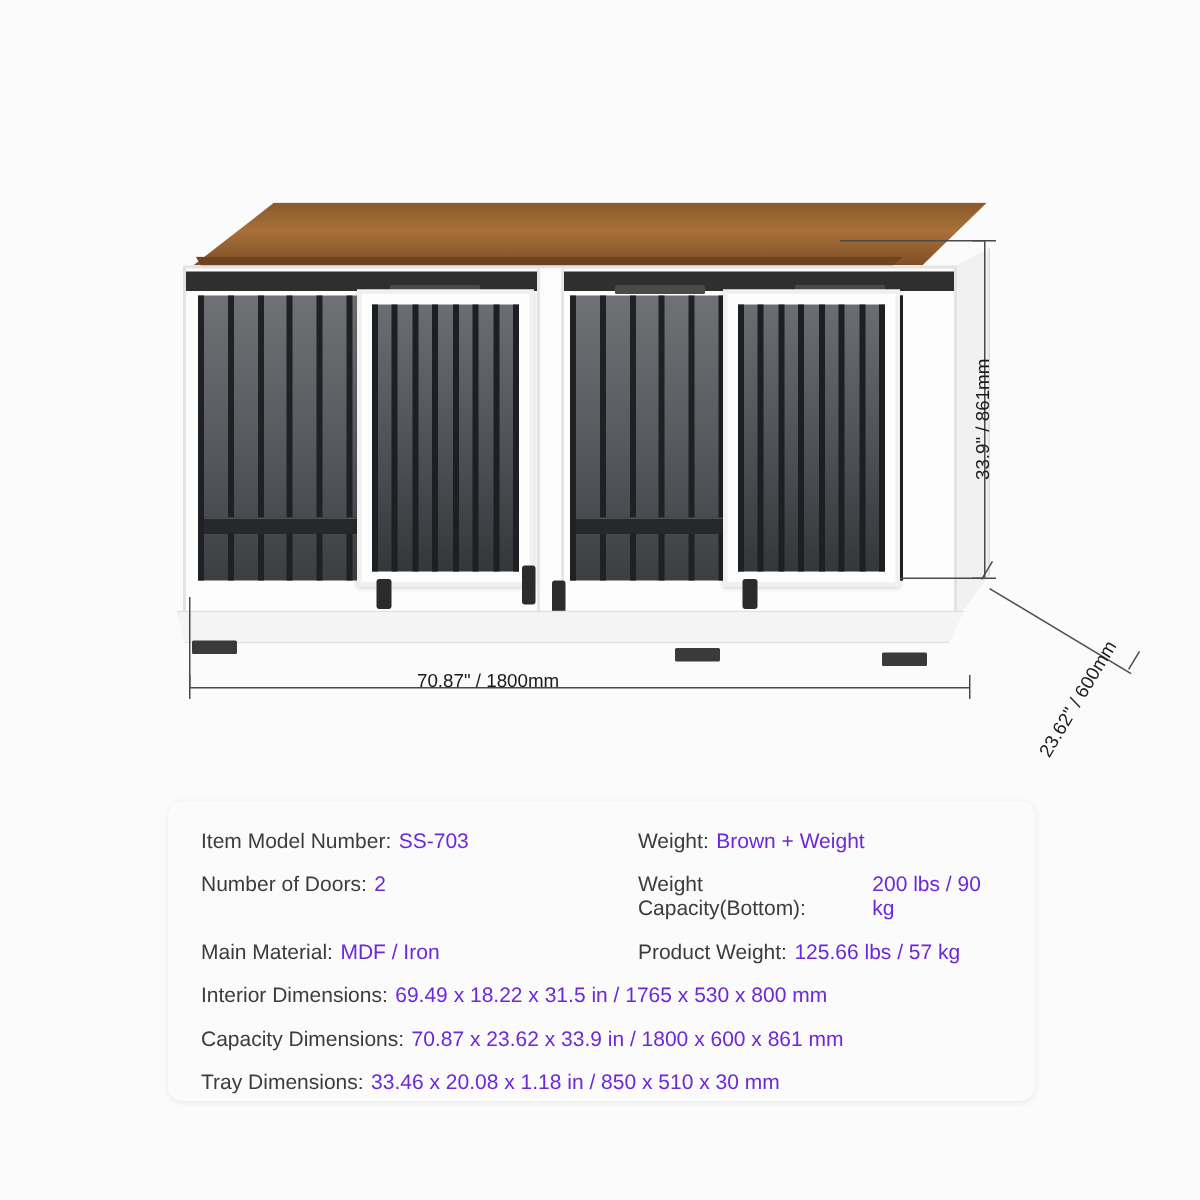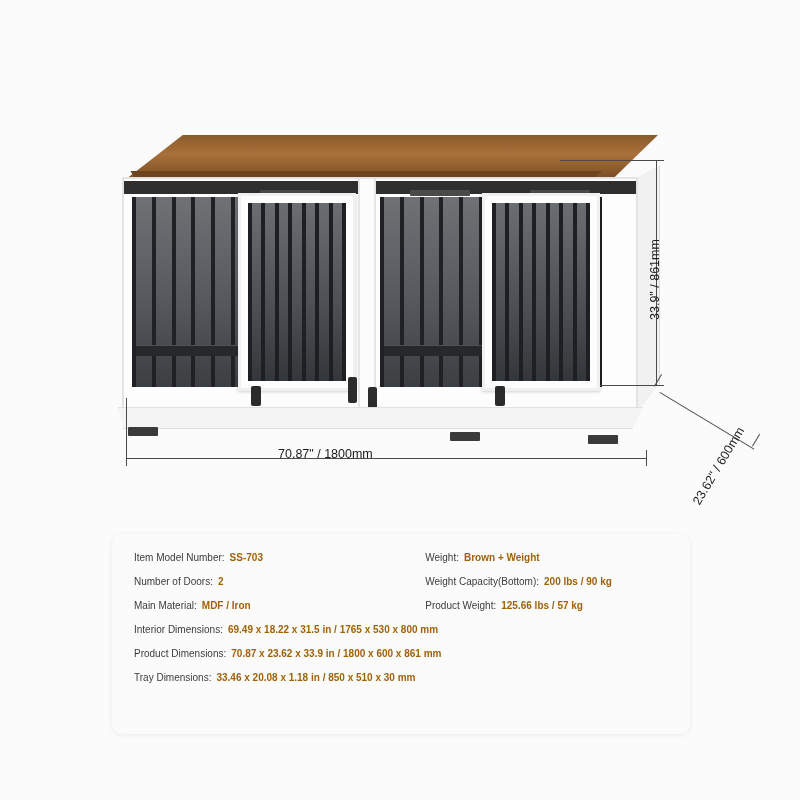--- a/index.html
+++ b/index.html
@@ -241,37 +241,37 @@
     height: 200px;
     background: #fbfbfb;
     border-radius: 10px;
     box-shadow: 0 1px 5px rgba(0,0,0,0.07);
     padding: 18px 22px;
     box-sizing: border-box;
   }
   .spec-row {
     display: flex;
     margin-bottom: 13px;
-    font-size: 10px;
+    font-size: 14px;
     color: #2b2b2b;
   }
   .spec-cell {
     display: flex;
     align-items: baseline;
   }
   .spec-cell.left  { width: 300px; }
   .spec-cell.right { width: 250px; }
   .spec-cell.full  { width: 100%; text-align: right; }
   .spec-key {
     color: #3c3c3c;
     margin-right: 5px;
   }
   .spec-val {
-    color: #a16207;
-    font-weight: bold;
+    color: #6d28d9;
+    font-weight: normal;
   }
 </style>
 </head>
 <body>
 
 <div class="page">
 
   <div class="illustration">
 
     <div class="crate-wrap">
@@ -419,21 +419,21 @@
 
     <div class="spec-row">
       <div class="spec-cell full">
         <span class="spec-key">Interior Dimensions:</span>
         <span class="spec-val">69.49 x 18.22 x 31.5 in / 1765 x 530 x 800 mm</span>
       </div>
     </div>
 
     <div class="spec-row">
       <div class="spec-cell full">
-        <span class="spec-key">Product Dimensions:</span>
+        <span class="spec-key">Capacity Dimensions:</span>
         <span class="spec-val">70.87 x 23.62 x 33.9 in / 1800 x 600 x 861 mm</span>
       </div>
     </div>
 
     <div class="spec-row">
       <div class="spec-cell full">
         <span class="spec-key">Tray Dimensions:</span>
         <span class="spec-val">33.46 x 20.08 x 1.18 in / 850 x 510 x 30 mm</span>
       </div>
     </div>

